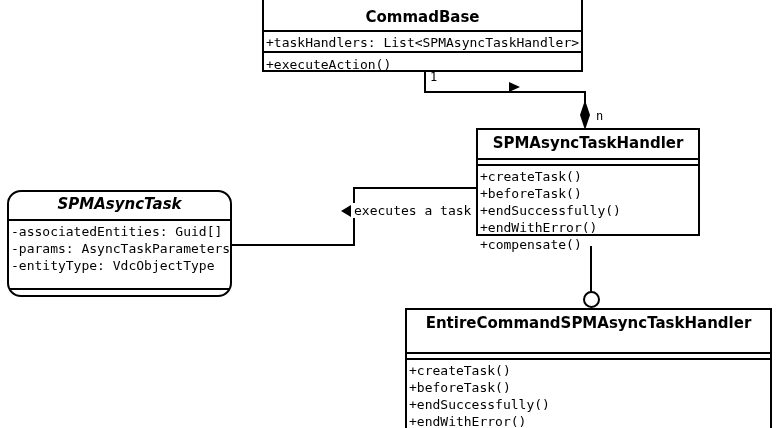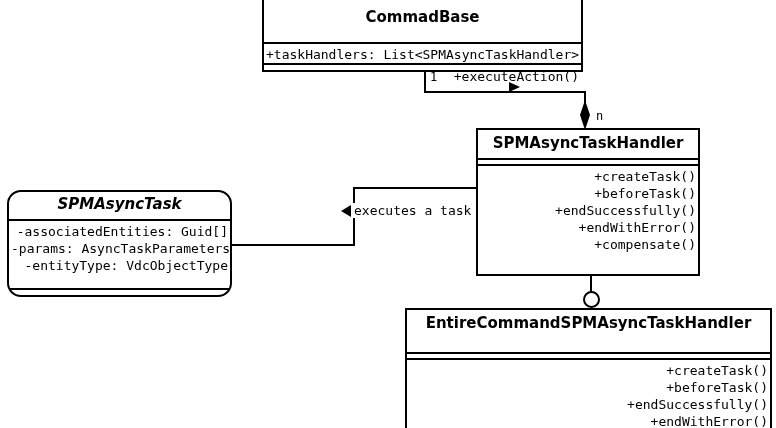--- a/index.html
+++ b/index.html
@@ -51,21 +51,20 @@
     white-space: nowrap;
     overflow: visible;
   }
   .uml-compartment.empty {
     height: 6px;
     padding: 0;
   }
   .uml-row {
     white-space: nowrap;
     overflow: visible;
-    text-align: right;
   }
 
   
   .line-h {
     position: absolute;
     height: 0;
     border-top: 2px solid #000000;
     z-index: 2;
   }
   .line-v {
@@ -126,30 +125,30 @@
     border-bottom: 6px solid transparent;
     border-right: 10px solid #000000;
   }
 </style>
 </head>
 <body>
 
 <div id="canvas">
 
   <div class="uml-class" style="left:262px; top:-2px; width:321px; height:74px;">
-    <div class="uml-title" style="padding-top:4px; height:42px; line-height:26px;">CommadBase</div>
+    <div class="uml-title" style="padding-top:4px; height:30px; line-height:26px;">CommadBase</div>
     <div class="uml-compartment" style="height:21px; padding-top:2px;">
       <div class="uml-row">+taskHandlers: List&lt;SPMAsyncTaskHandler&gt;</div>
     </div>
     <div class="uml-compartment" style="height:23px; padding-top:3px;">
       <div class="uml-row">+executeAction()</div>
     </div>
   </div>
 
-  <div class="uml-class" style="left:476px; top:128px; width:224px; height:148px;">
+  <div class="uml-class" style="left:476px; top:128px; width:224px; height:108px;">
     <div class="uml-title" style="height:28px; line-height:26px;">SPMAsyncTaskHandler</div>
     <div class="uml-compartment empty"></div>
     <div class="uml-compartment" style="height:82px; padding-top:2px;">
       <div class="uml-row">+createTask()</div>
       <div class="uml-row">+beforeTask()</div>
       <div class="uml-row">+endSuccessfully()</div>
       <div class="uml-row">+endWithError()</div>
       <div class="uml-row">+compensate()</div>
     </div>
   </div>

